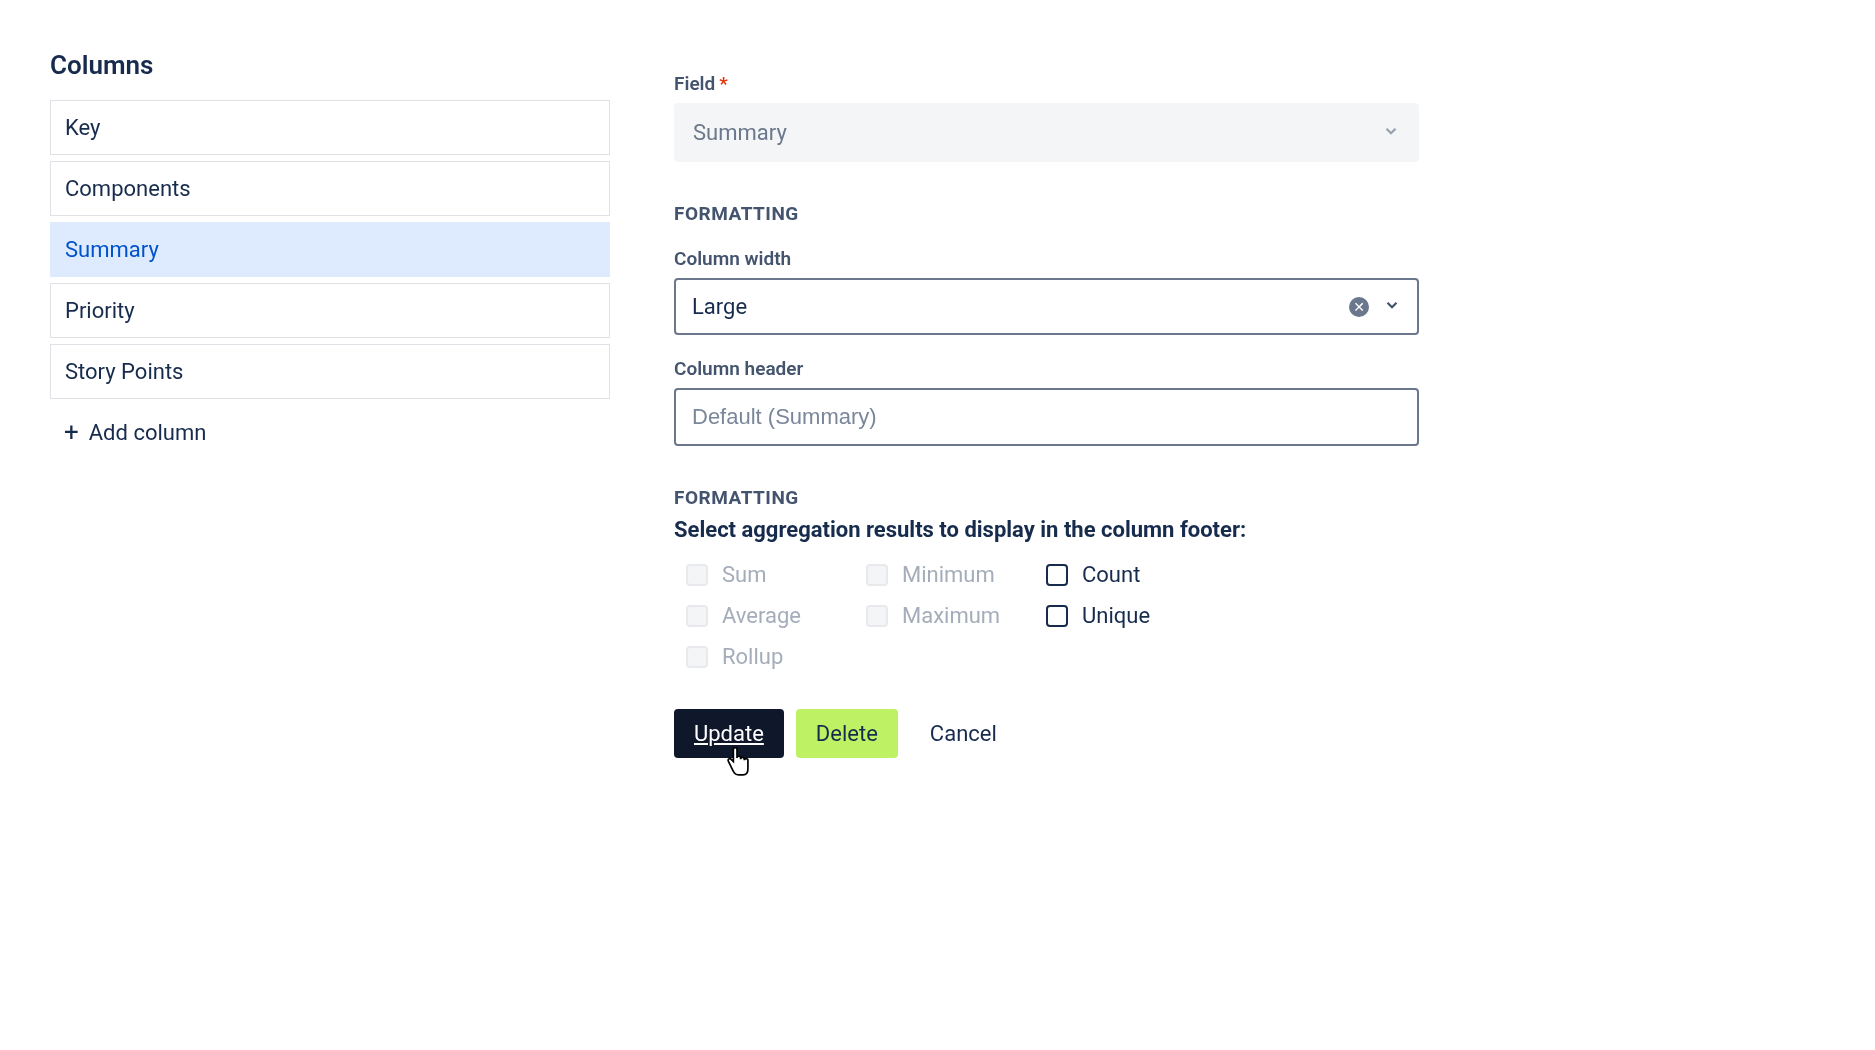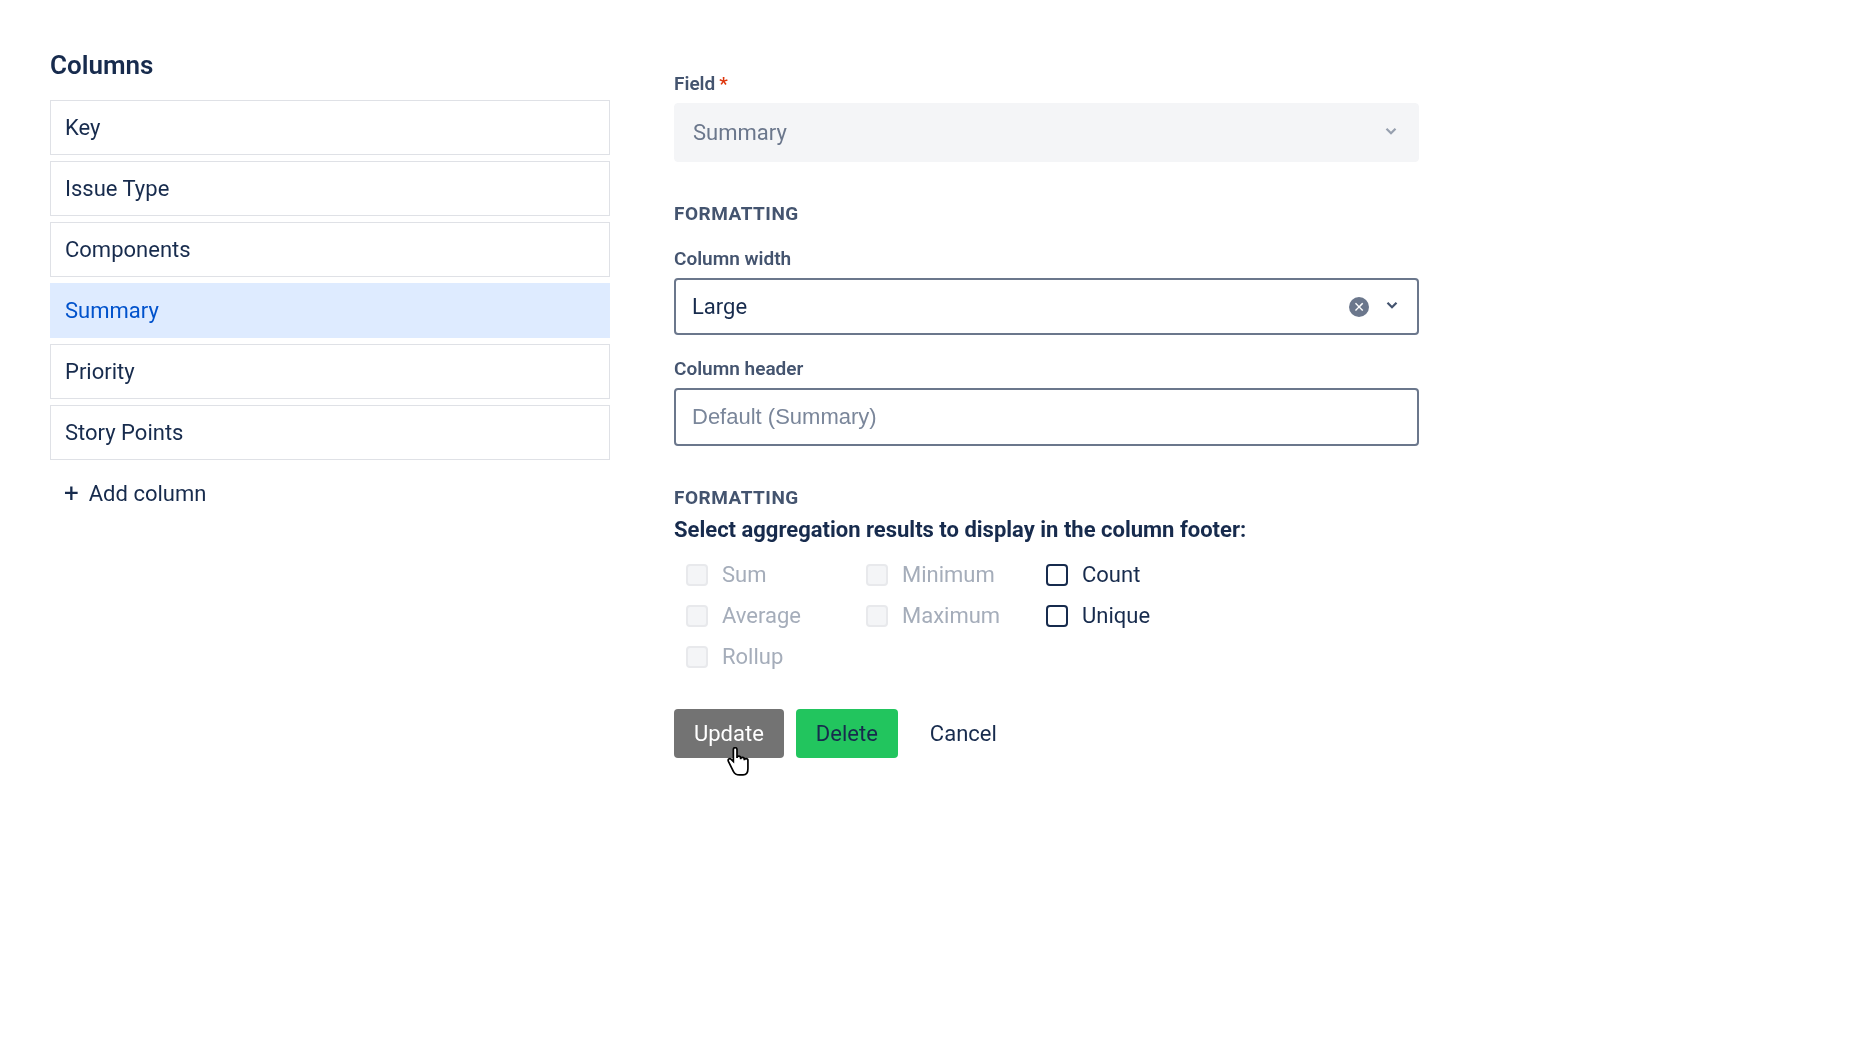--- a/index.html
+++ b/index.html
@@ -170,40 +170,39 @@
     align-items: center;
   }
   .btn {
     padding: 12px 20px;
     border-radius: 4px;
     font-size: 22px;
     cursor: pointer;
     border: none;
     font-family: inherit;
   }
-  .btn-primary { background: #737373; color: #fff; }
-  .btn-subtle { background: #22c55e; color: #172B4D; }
+  .btn-primary { background: #0f172a; color: #fff; text-decoration: underline; }
+  .btn-subtle { background: #bef264; color: #172B4D; }
   .btn-link { background: transparent; color: #172B4D; }
   .cursor-pointer-hand {
     position: absolute;
     pointer-events: none;
   }
   .update-wrap { position: relative; display: inline-block; }
   svg.chev { width: 18px; height: 18px; }
 </style>
 </head>
 <body>
 
 <div class="container">
 
   <div class="left-panel">
     <div class="panel-title">Columns</div>
     <div class="column-list">
       <div class="column-item"><span>Key</span></div>
-      <div class="column-item"><span>Issue Type</span></div>
       <div class="column-item"><span>Components</span></div>
       <div class="column-item selected"><span>Summary</span></div>
       <div class="column-item"><span>Priority</span></div>
       <div class="column-item"><span>Story Points</span></div>
     </div>
     <div class="add-column">
       <span class="add-icon">+</span>
       <span>Add column</span>
     </div>
   </div>

